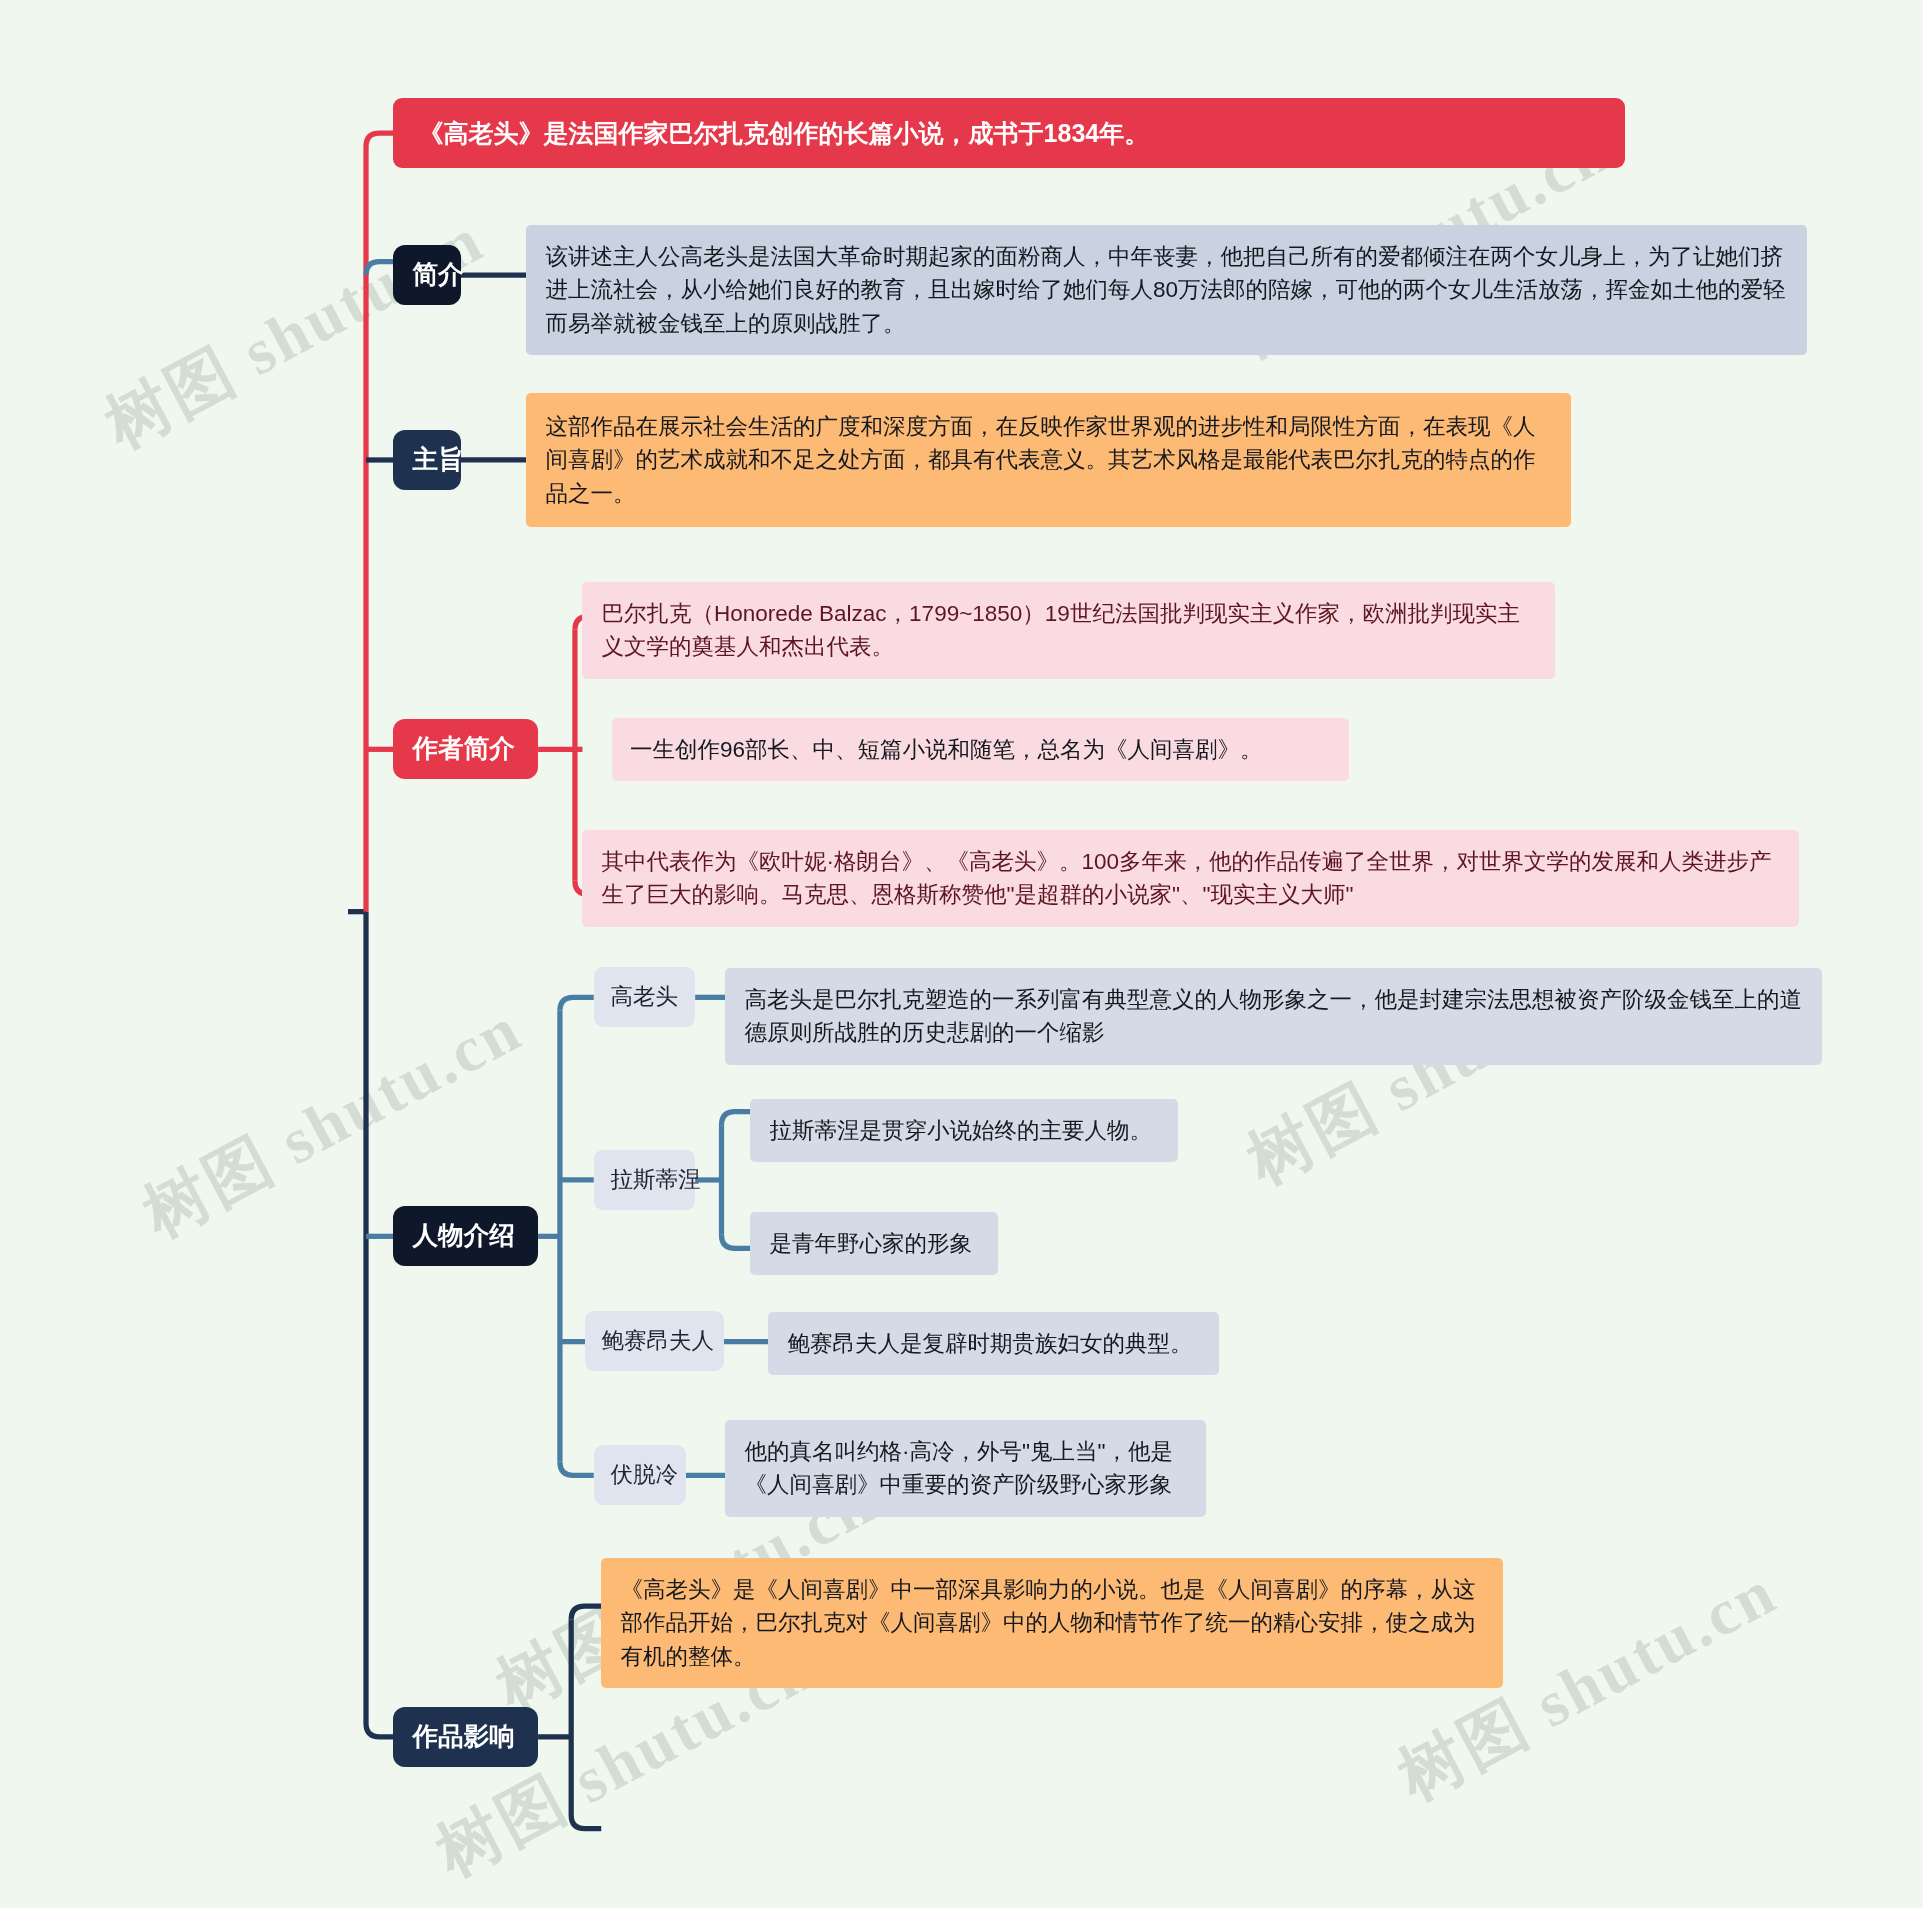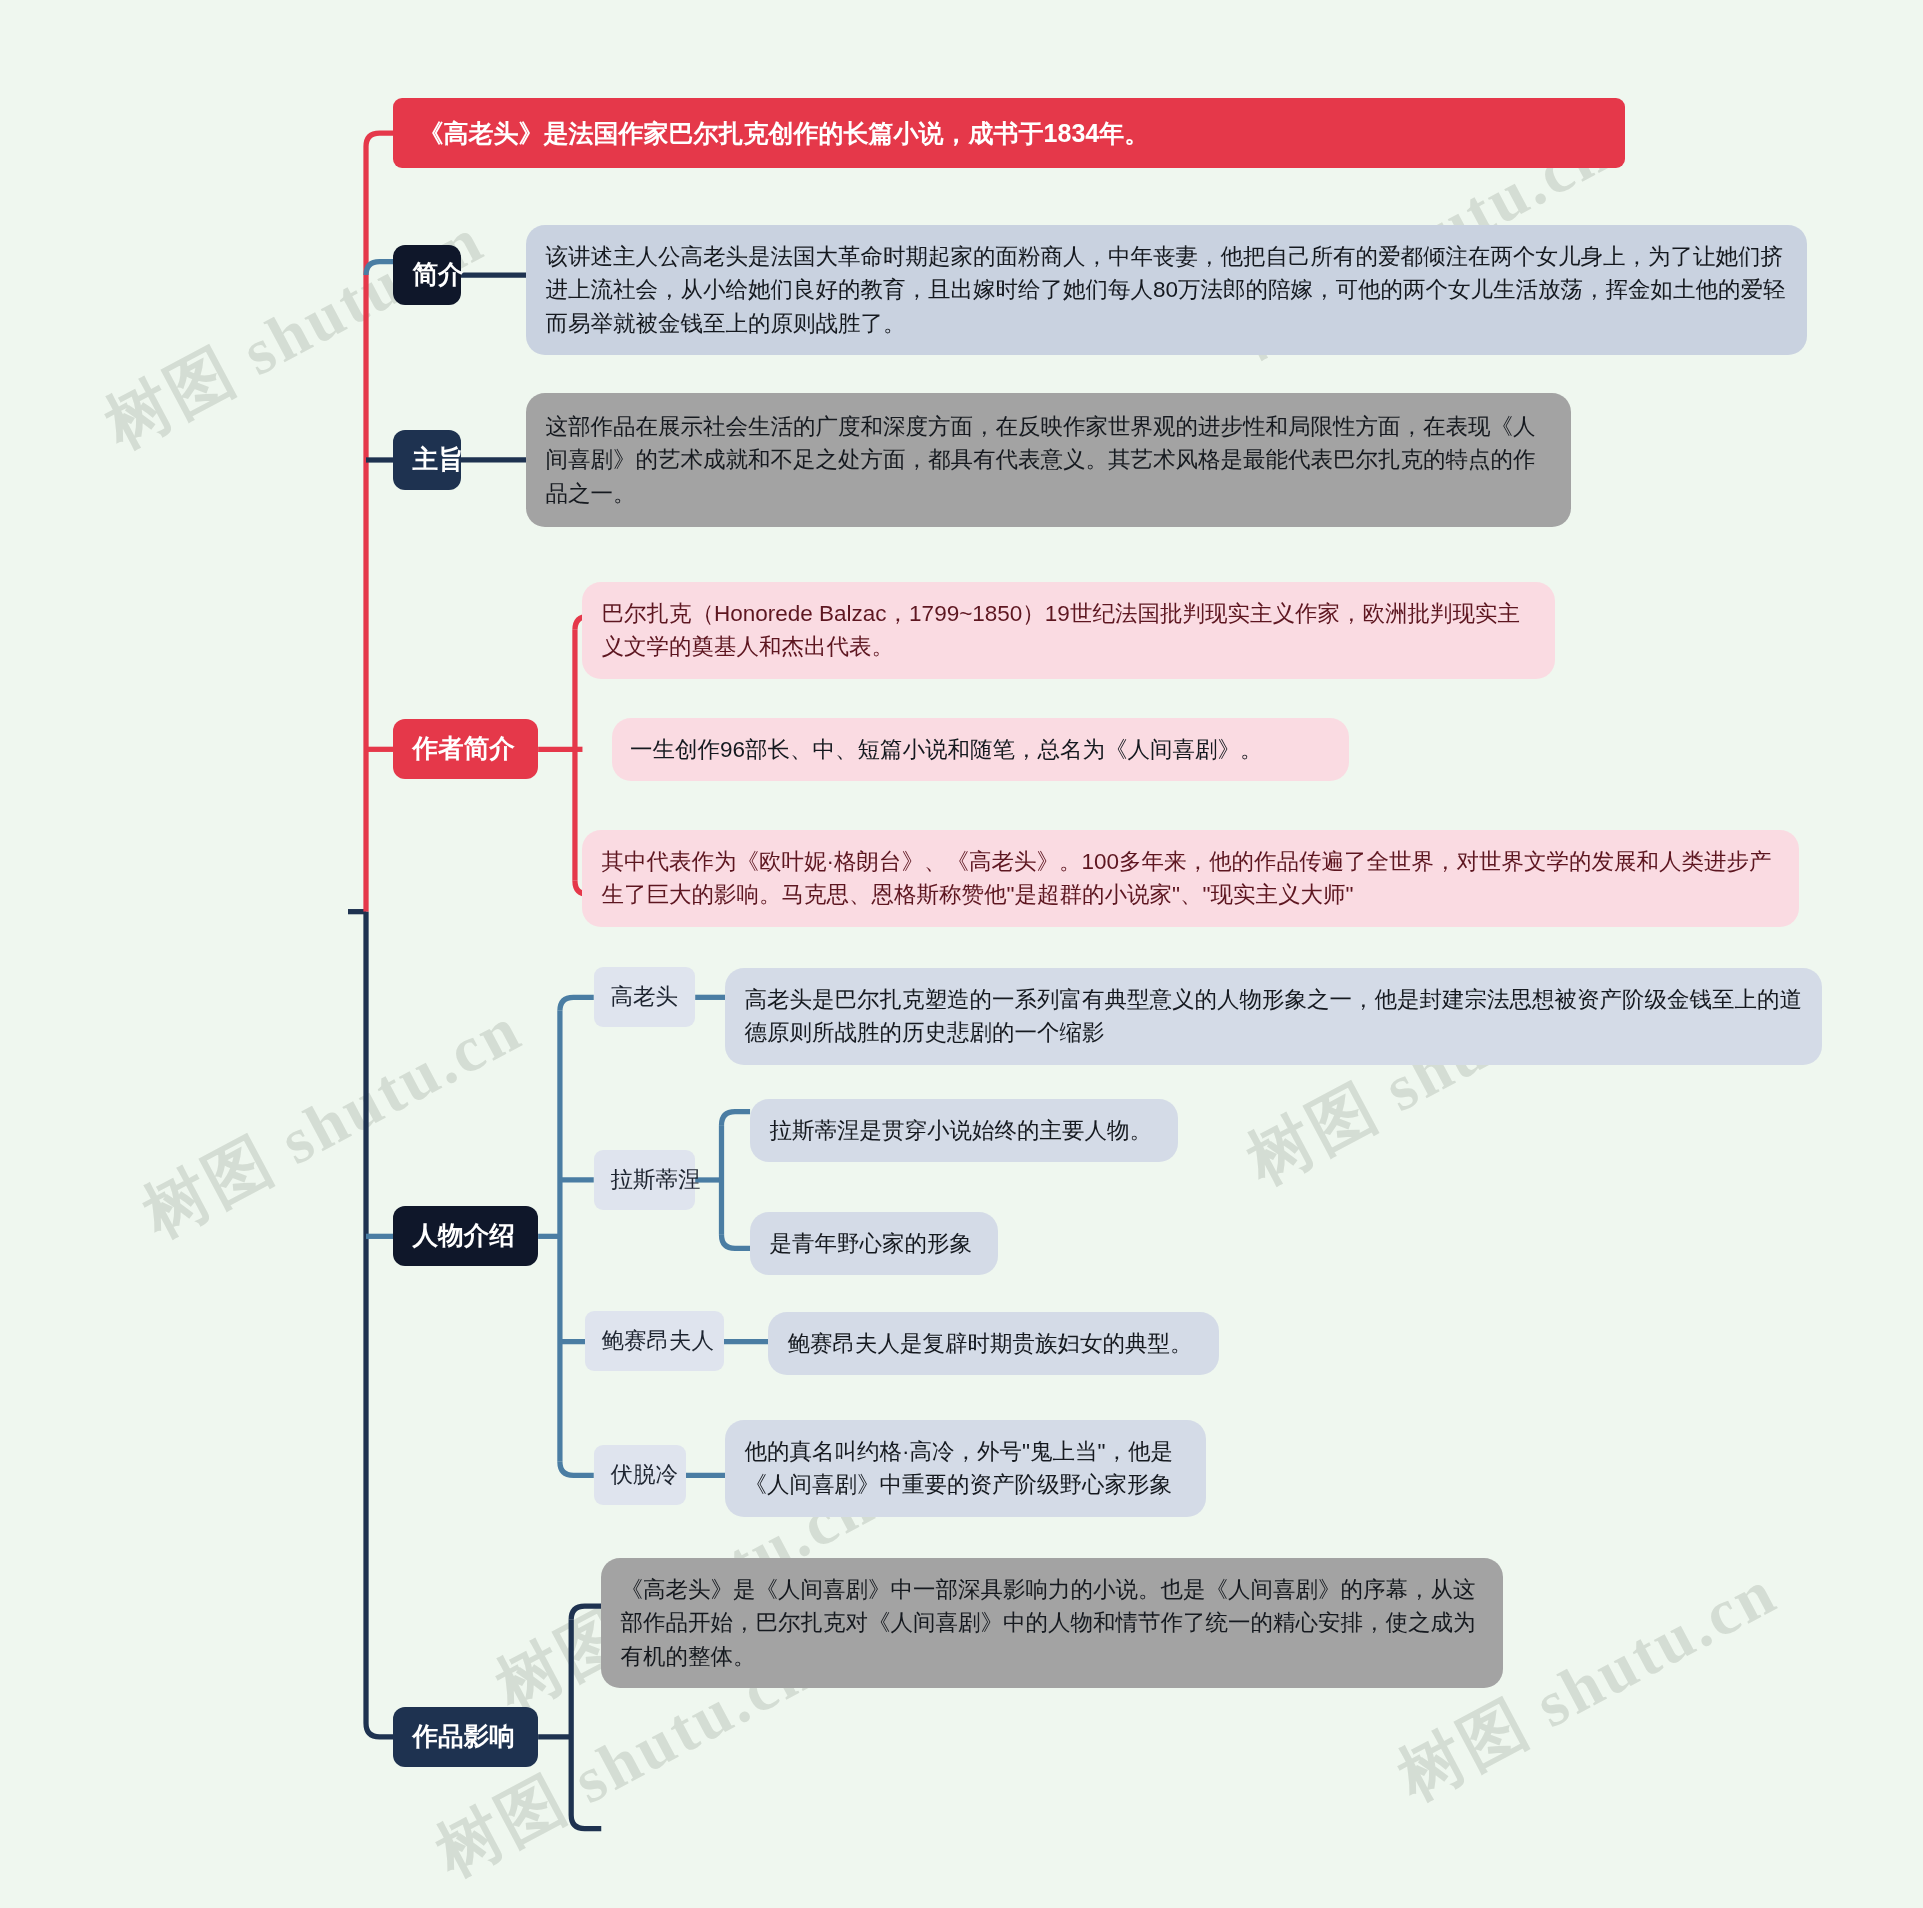--- a/index.html
+++ b/index.html
@@ -88,25 +88,25 @@
     padding: 12px 16.5px;
     border-radius: 9px;
     justify-content: center;
     white-space: nowrap;
   }
 
   
   .card {
     font-size: 22.5px;
     padding: 15px 19.5px;
-    border-radius: 19px;
+    border-radius: 5px;
     color: #15191f;
   }
   .card.blue-grey  { background: #c9d2e0; }
-  .card.grey       { background: #a3a3a3; }
+  .card.grey       { background: #fdba74; }
   .card.pink       { background: #fadbe2; }
   .card.pink.dark  { color: #5d1620; }
   .card.lav        { background: #d4dbe7; }
 </style>
 </head>
 <body>
 
 <div id="stage">
 
   <div class="wm" style="left:90px; top:391px;">树图 shutu.cn</div>

